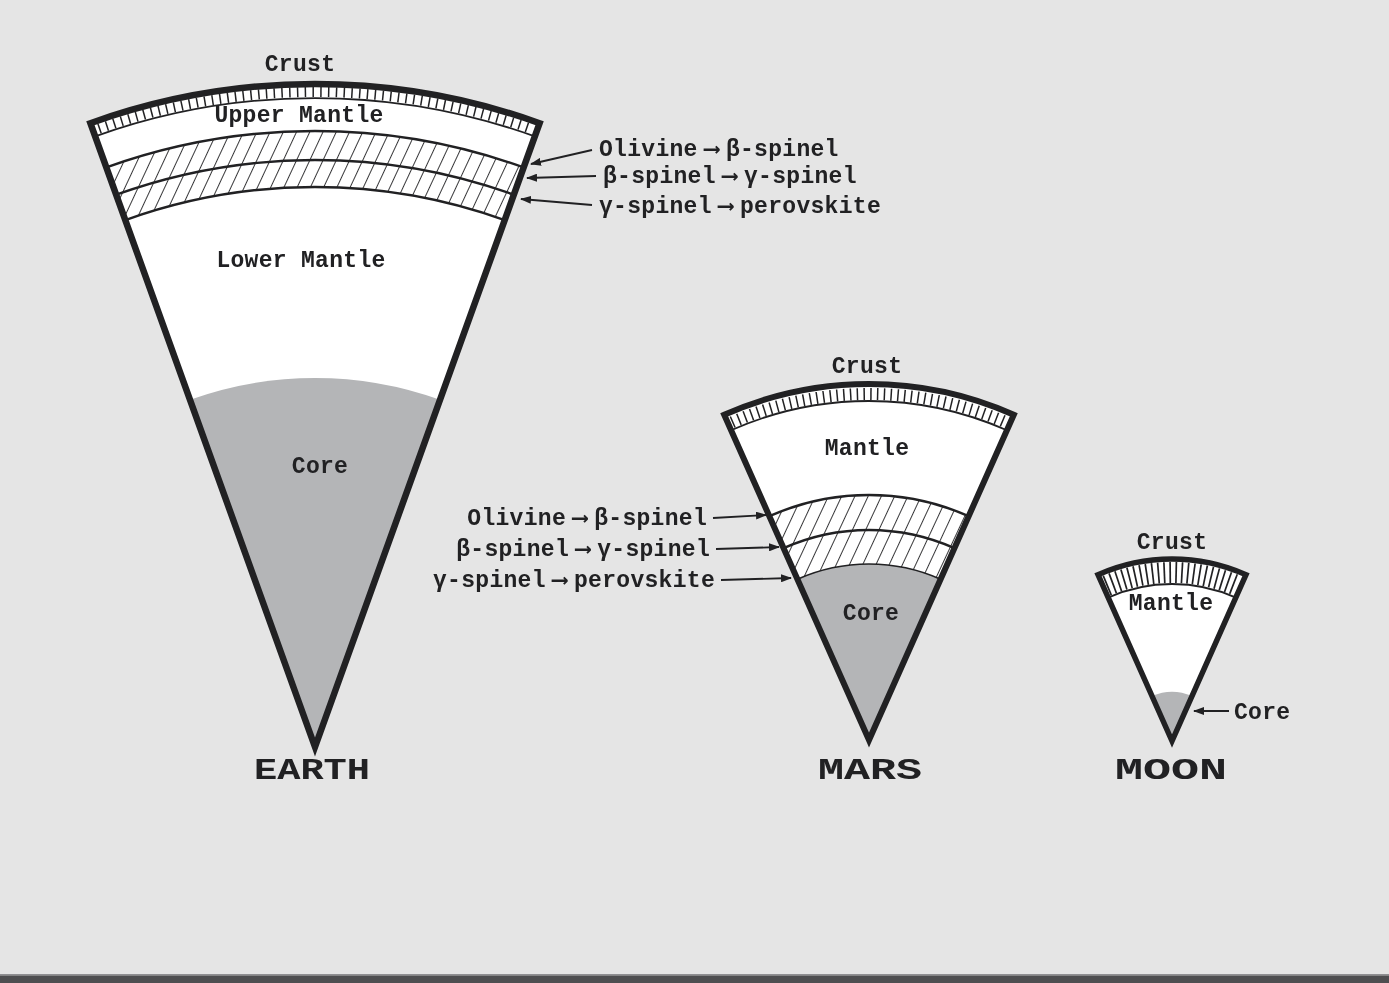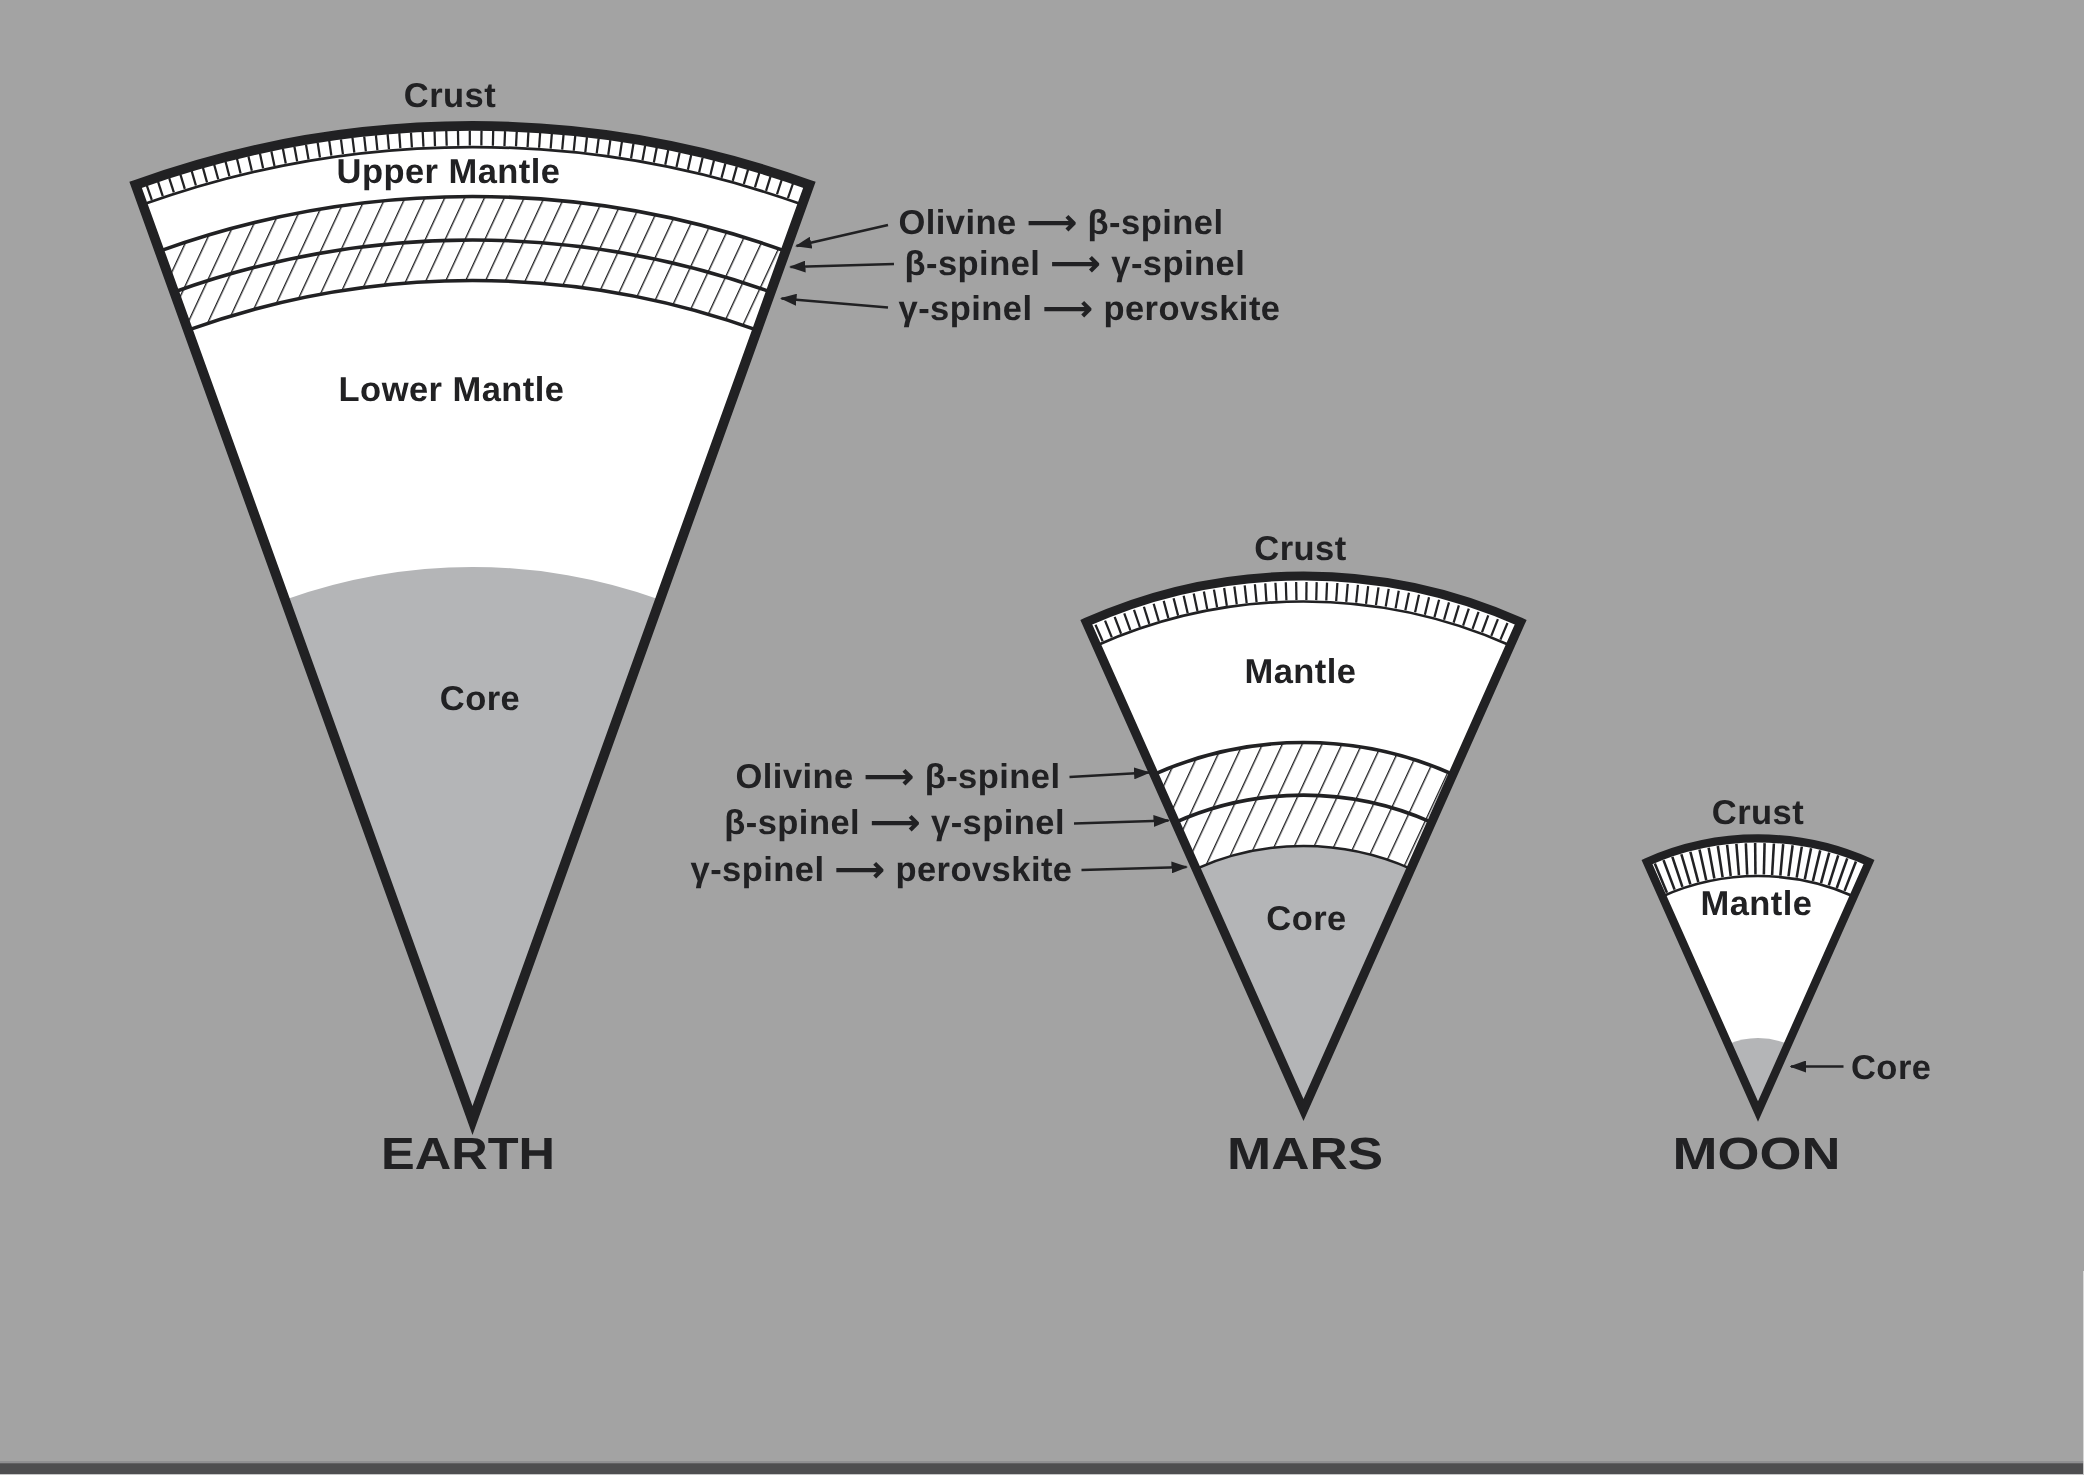--- a/index.html
+++ b/index.html
@@ -1,17 +1,17 @@
 <!DOCTYPE html>
 <html><head>
 <meta charset="utf-8">
 <style>
   html,body{margin:0;padding:0;background:#ffffff;}
-  .page{position:relative;width:1389px;height:983px;background:#a3a3a3;overflow:hidden;
-        font-family:Liberation Sans, sans-serif;}
+  .page{position:relative;width:1389px;height:983px;background:#e5e5e5;overflow:hidden;
+        font-family:Liberation Mono, monospace;}
   svg{position:absolute;left:0;top:0;}
   .outline{fill:none;stroke:#212123;}
   .thin-arc{fill:none;stroke:#212123;}
   .lbl{fill:#212123;font-weight:bold;font-size:23px;letter-spacing:0.3px;}
   .caption{fill:#212123;font-weight:bold;font-size:30px;}
   .leader{stroke:#212123;stroke-width:1.8;fill:none;}
   .ticks line{stroke:#212123;}
 </style>
 </head>
 <body>

